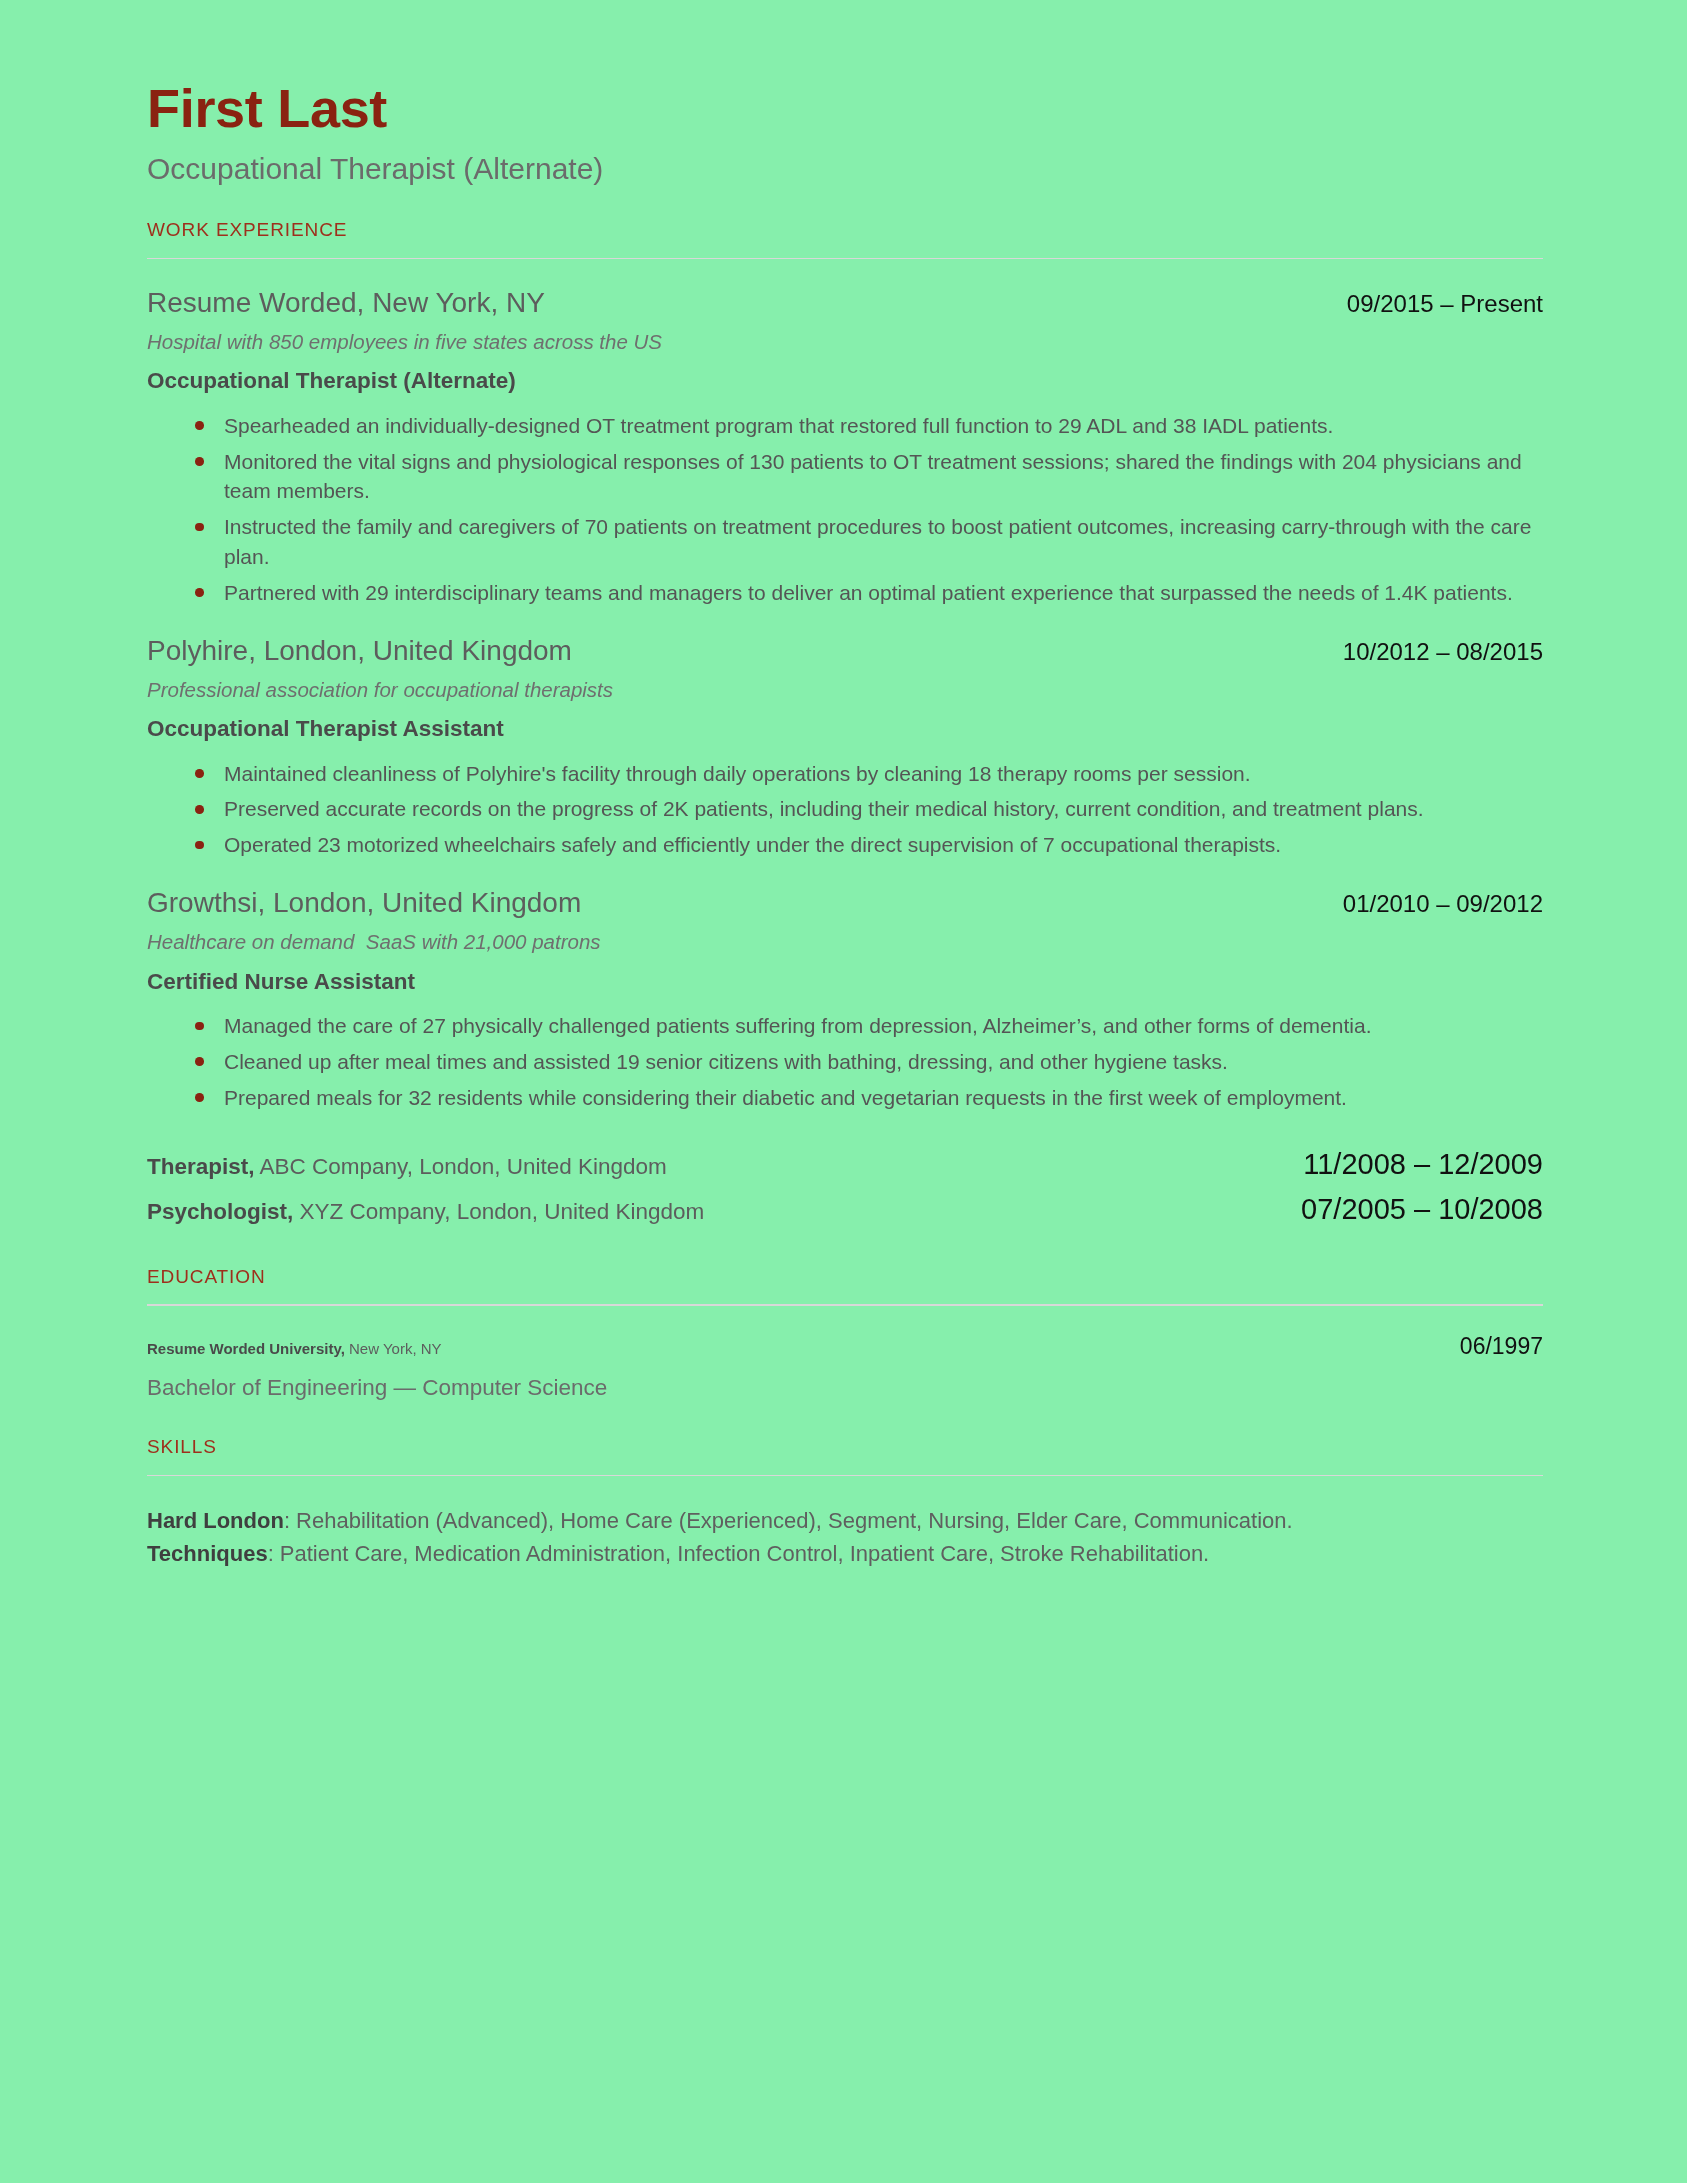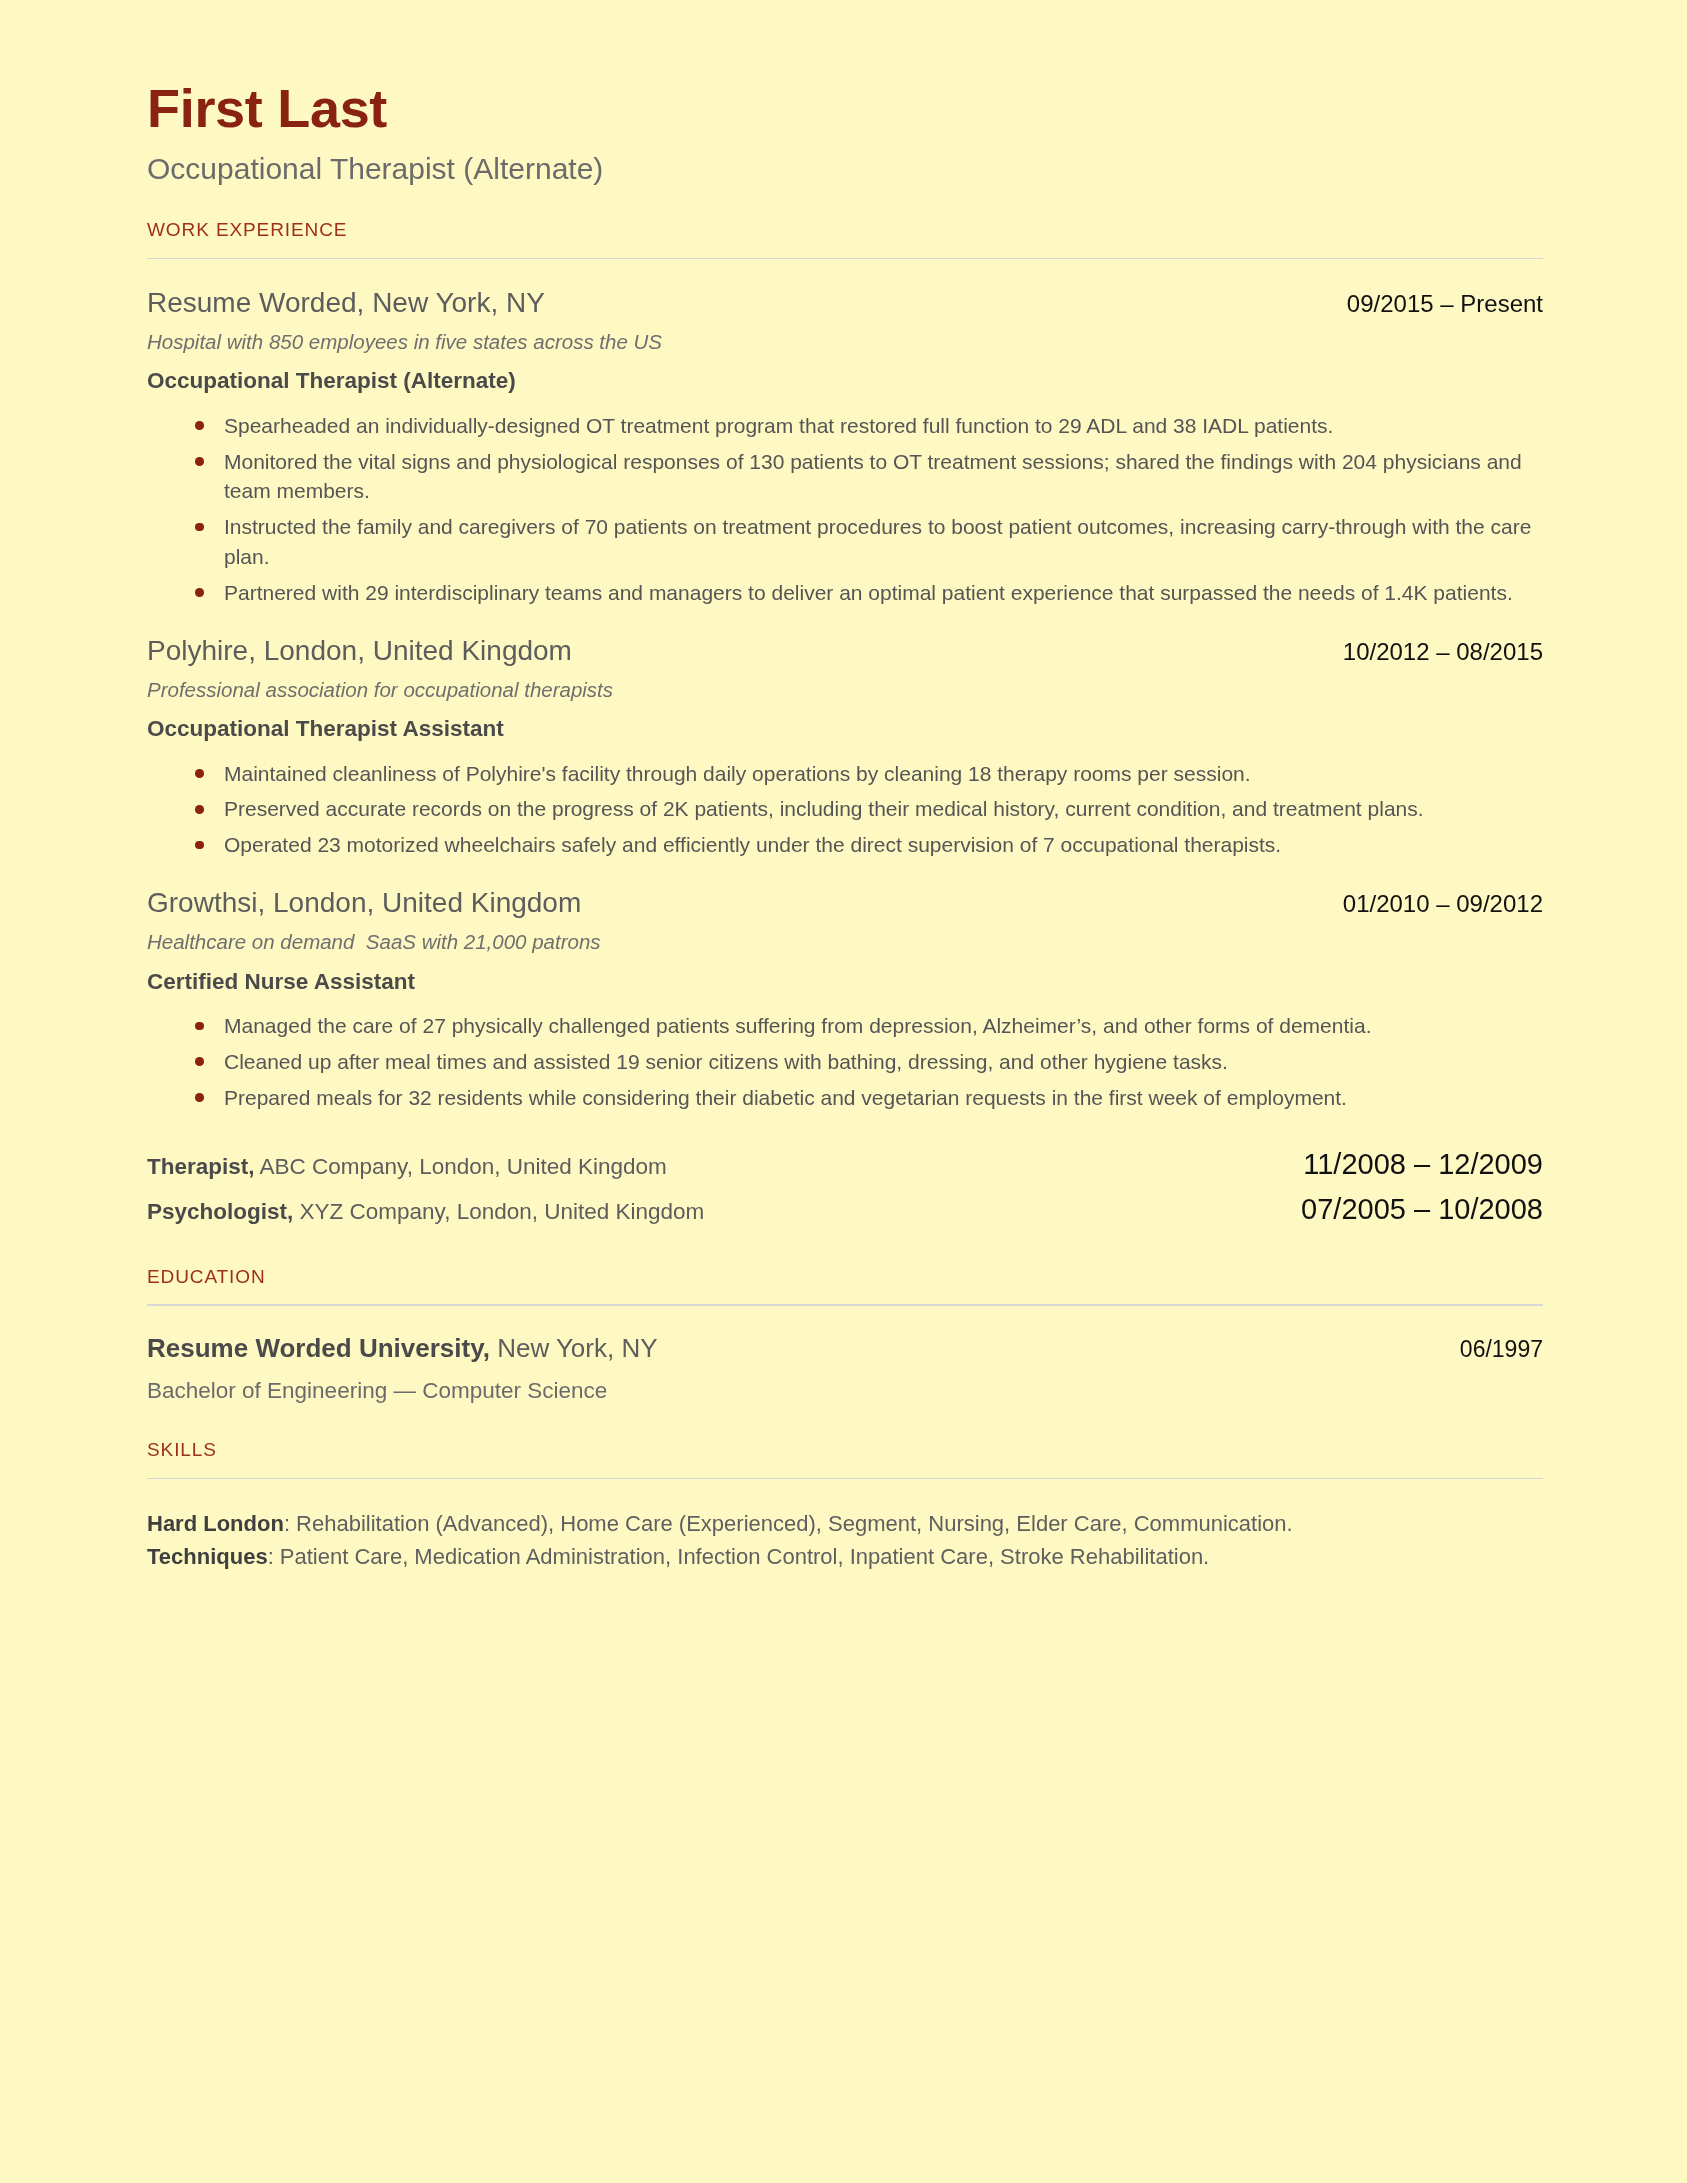--- a/index.html
+++ b/index.html
@@ -11,21 +11,21 @@
     width: 1687px;
     height: 2183px;
     font-family: "Liberation Sans", sans-serif;
     -webkit-font-smoothing: antialiased;
   }
 
   .page {
     position: relative;
     width: 1687px;
     height: 2183px;
-    background: #fef9c3;
+    background: #86efac;
     box-sizing: border-box;
     padding: 0;
   }
 
   .sheet {
     position: absolute;
     left: 147px;
     top: 0;
     width: 1396px;
   }
@@ -177,21 +177,21 @@
 
   
   .edu { padding-top: 29px; }
   .edu-row {
     display: flex;
     justify-content: space-between;
     align-items: baseline;
     width: 100%;
   }
   .edu-left {
-    font-size: 26px;
+    font-size: 15px;
     color: #5d5d5d;
     line-height: 1.0;
   }
   .edu-left .school {
     font-weight: bold;
     color: #4a4a4a;
   }
   .edu-right {
     font-size: 23px;
     color: #111111;

